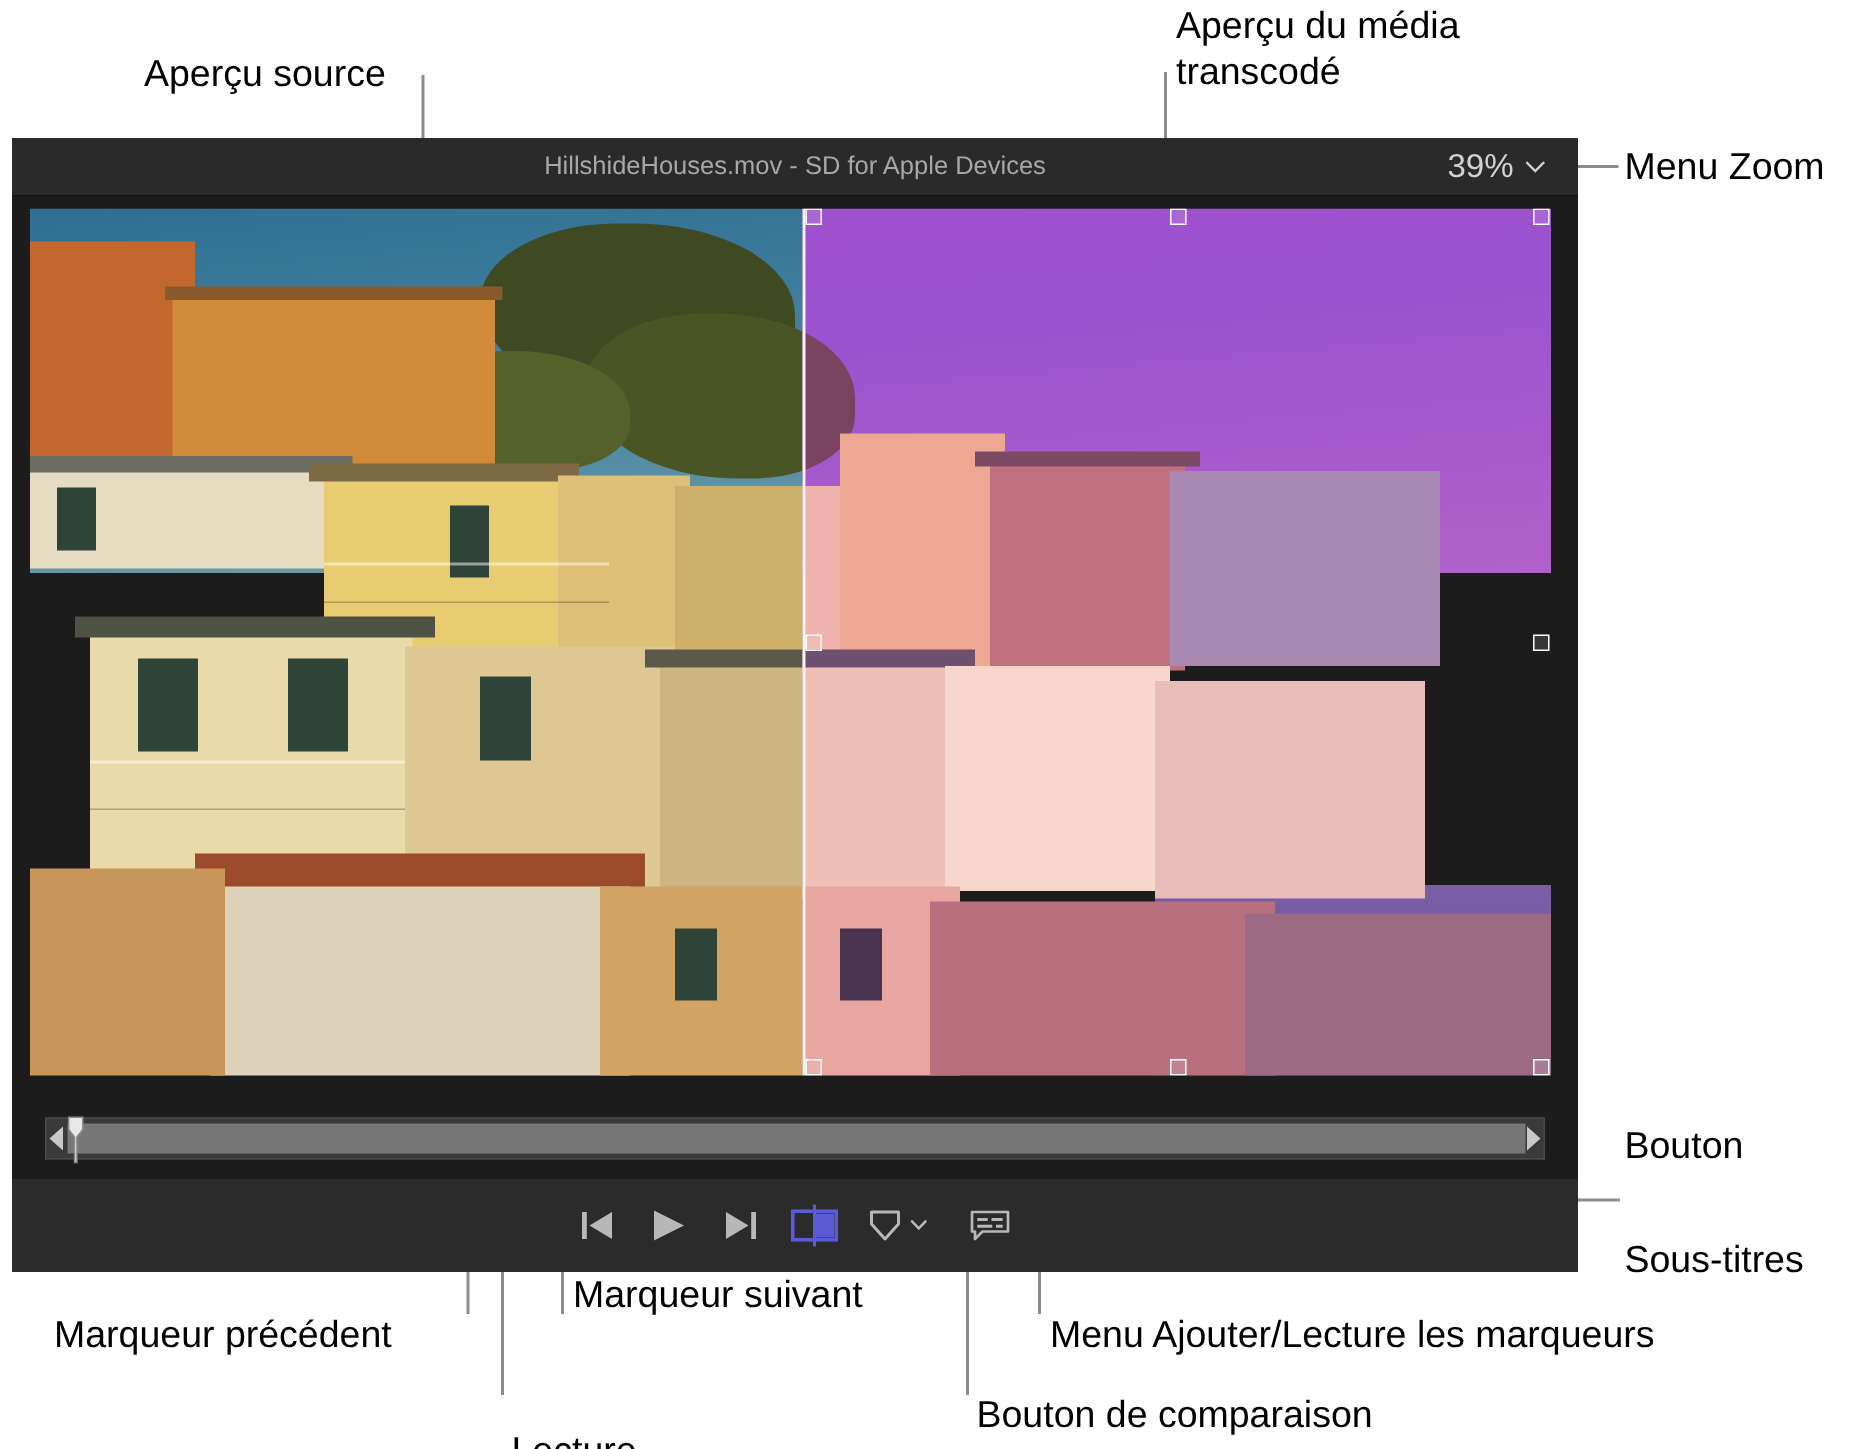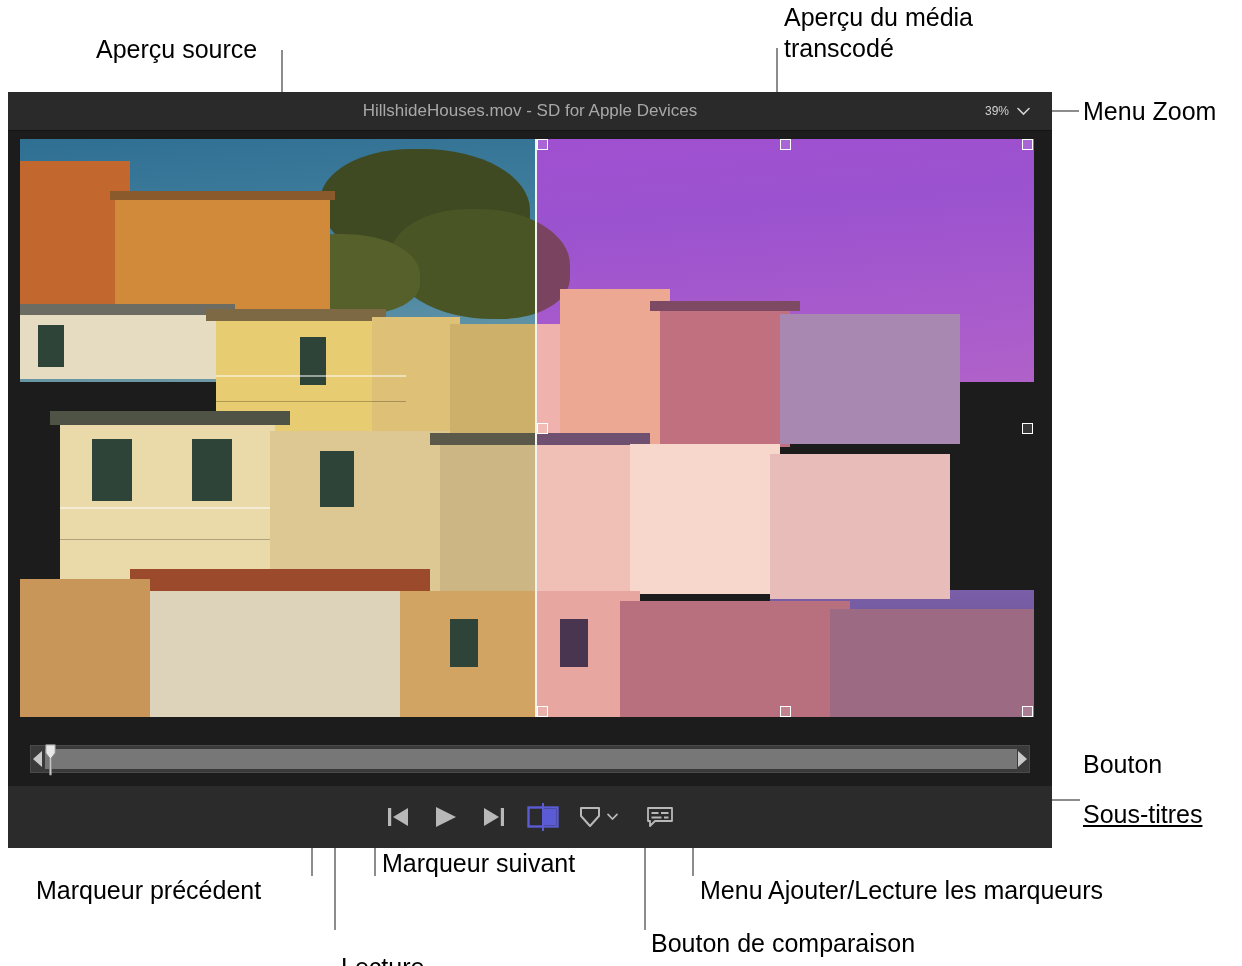--- a/index.html
+++ b/index.html
@@ -40,21 +40,21 @@
   }
   #viewer-title{
     position:absolute;left:0;top:0;width:100%;height:38px;
     line-height:38px;text-align:center;
     color:#a8a8a8;font-size:17px;
     font-family:"Liberation Sans","DejaVu Sans",sans-serif;
   }
   #zoom-menu{
     position:absolute;right:22px;top:0;height:38px;
     display:flex;align-items:center;gap:8px;
-    color:#d2d2d2;font-size:12px;
+    color:#d2d2d2;font-size:22px;
   }
   #zoom-chevron{display:block;}
 
   
   #media-canvas{
     position:absolute;left:0;top:39px;width:1044px;height:603px;
     background:#1c1c1c;
     overflow:hidden;
   }
   #media-frame{
@@ -138,21 +138,21 @@
 <div class="leader-v" style="left:281px;top:50px;height:98px;"></div>
 
 <div class="callout" style="left:784px;top:2px;">Aperçu du média</div>
 <div class="callout" style="left:784px;top:33px;">transcodé</div>
 <div class="leader-v" style="left:776px;top:48px;height:100px;"></div>
 
 <div class="callout" style="left:1083px;top:96px;">Menu Zoom</div>
 <div class="leader-h" style="left:1029px;top:110px;width:50px;"></div>
 
 <div class="callout" style="left:1083px;top:749px;">Bouton</div>
-<div class="callout" style="left:1083px;top:799px;text-decoration:underline;">Sous-titres</div>
+<div class="callout" style="left:1083px;top:825px;">Sous-titres</div>
 <div class="leader-h" style="left:762px;top:799px;width:318px;"></div>
 
 <div class="callout" style="left:36px;top:875px;">Marqueur précédent</div>
 <div class="leader-v" style="left:311px;top:808px;height:68px;"></div>
 
 <div class="callout" style="left:382px;top:848px;">Marqueur suivant</div>
 <div class="leader-v" style="left:374px;top:808px;height:68px;"></div>
 
 <div class="callout" style="left:341px;top:952px;">Lecture</div>
 <div class="leader-v" style="left:334px;top:808px;height:122px;"></div>

